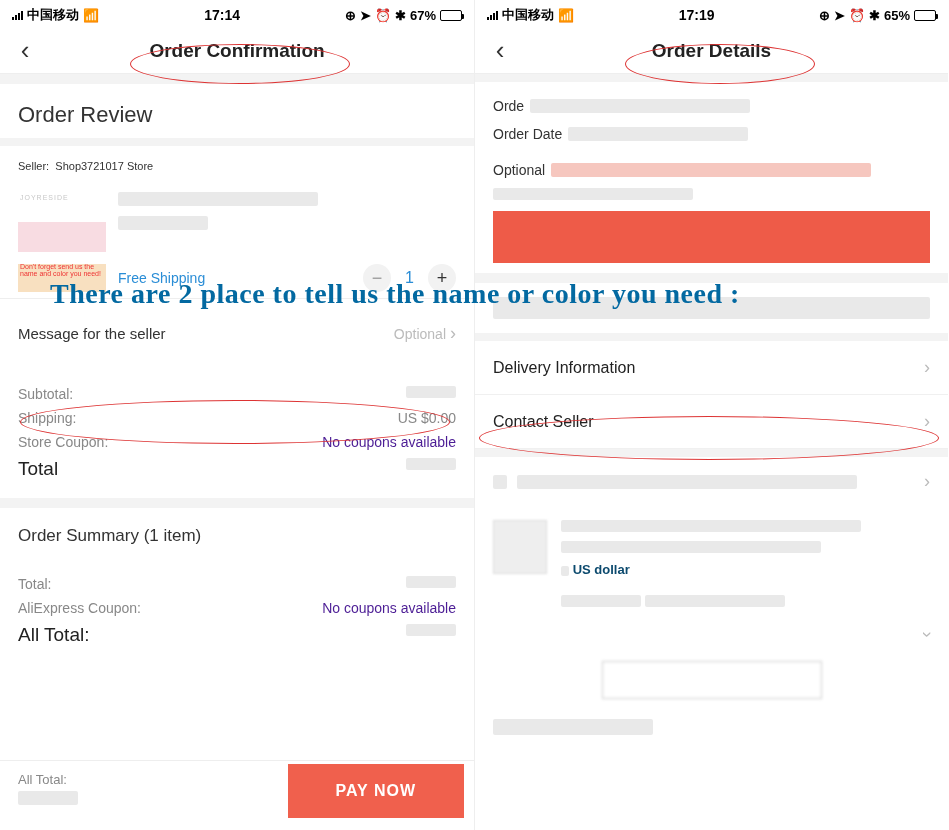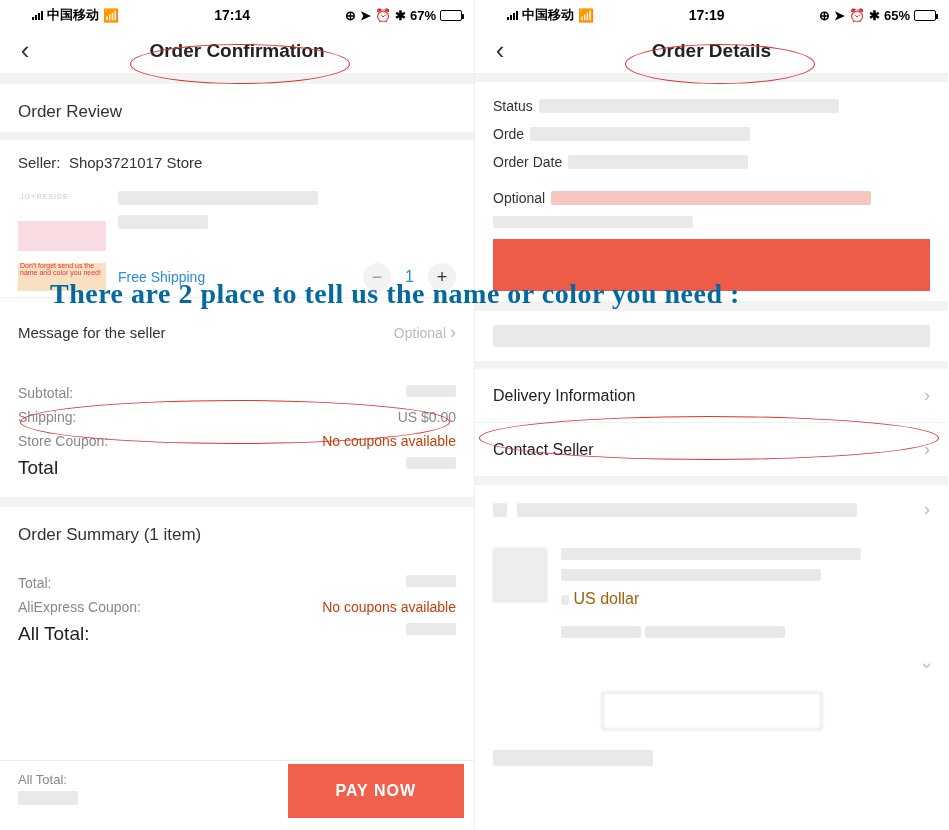--- a/index.html
+++ b/index.html
@@ -25,21 +25,20 @@
   }
   .phone + .phone { border-left: 1px solid #eee; }
   .status-bar {
     display: flex;
     align-items: center;
     justify-content: space-between;
     padding: 6px 12px 4px 12px;
     font-size: 13px;
     font-weight: 600;
     color: #000;
-    margin-left: 20px;
   }
   .status-left, .status-right { display: flex; align-items: center; gap: 4px; }
   .signal-bars { display: inline-flex; align-items: flex-end; gap: 1px; height: 10px; }
   .signal-bars span { width: 2px; background: #000; display: inline-block; }
   .signal-bars span:nth-child(1){height:3px;}
   .signal-bars span:nth-child(2){height:5px;}
   .signal-bars span:nth-child(3){height:7px;}
   .signal-bars span:nth-child(4){height:9px;}
   .wifi-icon, .battery-icon, .small-icon { display:inline-block; }
   .status-center { font-size: 14px; font-weight: 600; }
@@ -53,22 +52,22 @@
     height: 46px; border-bottom: 1px solid #eee;
   }
   .nav-back {
     position:absolute; left:10px; top:50%; transform:translateY(-50%);
     width: 30px; height: 30px; display:flex; align-items:center; justify-content:center;
     font-size: 26px; color:#333; font-weight:300;
   }
   .nav-title { font-size: 19px; font-weight:600; color:#222; }
   .section-gap { height: 10px; background: #f3f3f3; }
   .thin-gap { height: 8px; background: #f3f3f3; }
-  .order-review-title { font-size: 17px; color:#333; padding: 18px 18px 10px 18px; }
-  .seller-line { font-size: 15px; color:#333; padding: 14px 18px; }
+  .order-review-title { font-size: 22px; color:#333; padding: 18px 18px 10px 18px; }
+  .seller-line { font-size: 11px; color:#333; padding: 14px 18px; }
   .product-row { display:flex; padding: 6px 18px; gap: 12px; align-items:flex-start; }
   .product-img {
     width: 88px; height: 100px; background: linear-gradient(#fff 0 30%, #f8dce2 30% 60%, #fff 60% 72%, #f8e0c0 72% 100%);
     font-size: 7px; color:#e55; padding:2px; position:relative; overflow:hidden;
   }
   .product-img .brand { color:#c8c8c8; font-size:7px; letter-spacing:1px; }
   .product-img .msg { position:absolute; bottom:14px; left:2px; right:2px; font-size:7px; color:#e33; line-height:1.1; }
   .product-info { flex:1; }
   .blur-bar { background:#e9e9e9; border-radius:2px; filter: blur(0.5px); }
   .free-ship { font-size: 14px; color:#2a8dd6; }
@@ -81,21 +80,21 @@
   .qty-val { font-size:16px; color:#2a8dd6; }
   .variant-note { font-size:13px; color:#999; padding: 8px 18px 14px 18px; }
   .msg-seller-row {
     display:flex; align-items:center; justify-content:space-between; padding: 24px 18px;
     font-size:15px; color:#333; border-top:1px solid #eee;
   }
   .msg-seller-row .opt { color:#bbb; display:flex; align-items:center; gap:4px; font-size:14px;}
   .calc-block { padding: 14px 18px; font-size:14px; color:#888; }
   .calc-row { display:flex; justify-content:space-between; padding:4px 0; }
   .calc-row.total { color:#222; font-size:19px; }
-  .link-blue { color:#c2410c; }
+  .link-blue { color:#4c1d95; }
   .summary-title { font-size:17px; color:#333; padding: 18px 18px 12px 18px; }
   .bottom-bar {
     position:absolute; bottom:10px; left:0; right:0; height:60px; display:flex; align-items:center;
     justify-content:space-between; padding: 0 10px 0 18px; border-top:1px solid #eee; background:#fff;
   }
   .all-total-label { font-size:13px; color:#888; }
   .pay-btn {
     background:#f0604d; color:#fff; font-weight:700; font-size:16px;
     padding: 18px 48px; letter-spacing:1px;
   }
@@ -273,24 +272,20 @@
 
     <div class="nav-bar">
       <div class="nav-back">‹</div>
       <div class="nav-title">Order Details</div>
     </div>
 
     <div class="thin-gap"></div>
 
     <div class="kv-block">
       <div class="kv-row">
-          <span class="kv-label">Status</span>
-          <span class="blur-bar bb" style="width:300px;height:14px;"></span>
-        </div>
-      <div class="kv-row">
           <span class="kv-label">Orde</span>
           <span class="blur-bar bb" style="width:220px;height:14px;"></span>
         </div>
       <div class="kv-row">
           <span class="kv-label">Order Date</span>
           <span class="blur-bar bb" style="width:180px;height:14px;"></span>
         </div>
       <div class="kv-row" style="margin-top:8px;">
           <span class="kv-label">Optional</span>
           <span class="blur-bar bb" style="width:320px;height:14px;background:#f6c7bf;"></span>
@@ -317,21 +312,21 @@
       <span class="blur-bar bb" style="width:14px;height:14px;"></span>
       <span class="blur-bar bb" style="width:340px;height:14px;"></span>
       <span class="chev" style="margin-left:auto;">›</span>
     </div>
 
     <div class="product2">
       <div class="prod2-img"></div>
       <div class="prod2-info">
         <div class="blur-bar bb" style="width:300px;height:12px;margin-bottom:6px;"></div>
         <div class="blur-bar bb" style="width:260px;height:12px;margin-bottom:6px;"></div>
-        <div style="color:#a16207;font-size:16px;"><span class="blur-bar bb" style="width:8px;height:10px;vertical-align:middle;"></span> <span>US dollar</span></div>
+        <div style="color:#0c4a6e;font-size:13px;font-weight:bold;"><span class="blur-bar bb" style="width:8px;height:10px;vertical-align:middle;"></span> <span>US dollar</span></div>
         <div class="blur-bar bb" style="width:80px;height:12px;margin-top:8px;"></div>
         <div class="blur-bar bb" style="width:140px;height:12px;margin-top:18px;"></div>
       </div>
     </div>
     <div style="padding:0 18px 6px 18px;text-align:right;">
       <span class="chev" style="display:inline-block;transform:rotate(90deg);">›</span>
     </div>
 
     <div class="action-btn">&nbsp;</div>
 

